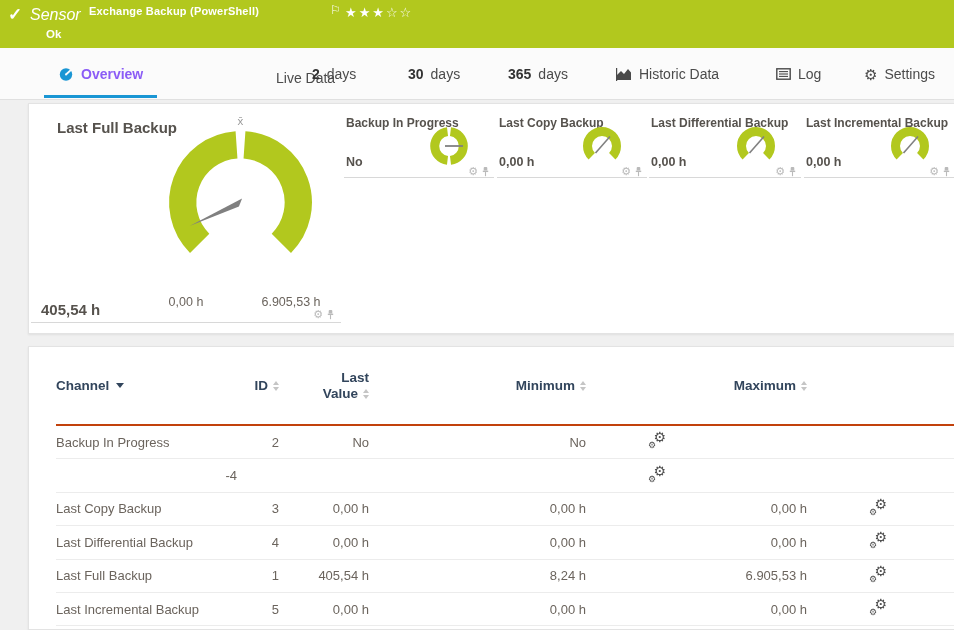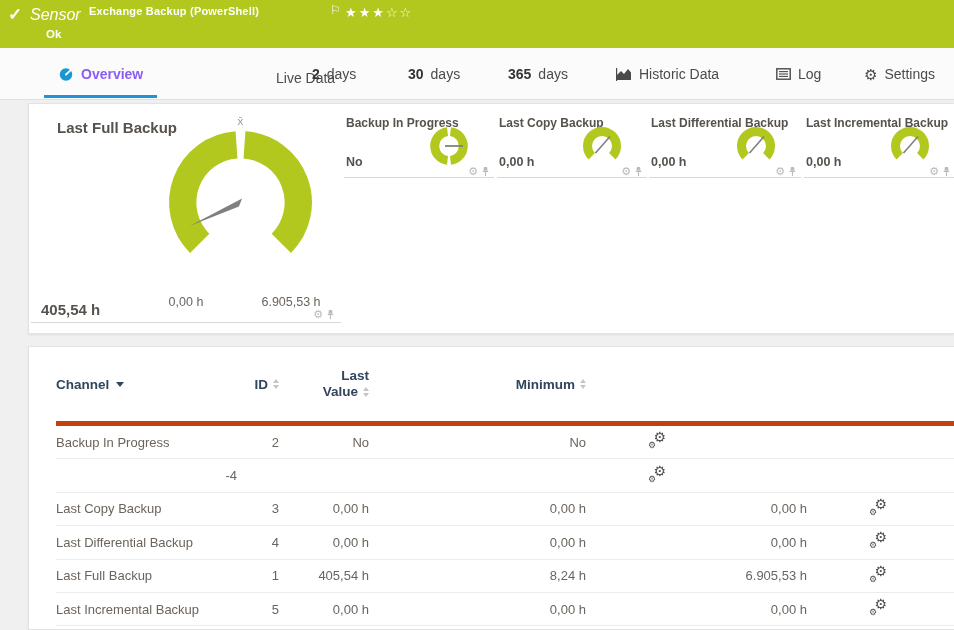--- a/index.html
+++ b/index.html
@@ -55,21 +55,21 @@
   .tile-small .gauge-sm { position:absolute; right:22px; top:16px; }
   .tile-small .tile-icons { right:4px; bottom:0px; }
   .ts-1 { left:315px; width:150px; }
   .ts-2 { left:468px; width:150px; }
   .ts-3 { left:620px; width:152px; }
   .ts-4 { left:775px; width:151px; }
 
   
   .ch-table { position:absolute; left:27px; top:0; right:0; }
   .t-head, .t-row { display:grid; grid-template-columns:181px 42px 90px 217px 221px 1fr; align-items:center; }
-  .t-head { height:79px; border-bottom:5px solid #c2410c; color:#32455c; font-weight:bold; font-size:13.5px; }
+  .t-head { height:79px; border-bottom:2px solid #c2410c; color:#32455c; font-weight:bold; font-size:13.5px; }
   .t-row  { height:33.4px; border-bottom:1px solid #ececec; font-size:13px; color:#6b645d; }
   .cell-r { text-align:right; }
   .h-cell { display:flex; align-items:center; }
   .h-cell.right { justify-content:flex-end; }
   .two-line { text-align:right; line-height:16px; }
   .two-line .l2 { display:inline-flex; align-items:center; }
   .sort { display:inline-flex; flex-direction:column; margin-left:5px; gap:2px; }
   .sort .up   { width:0; height:0; border-left:3.5px solid transparent; border-right:3.5px solid transparent; border-bottom:4px solid #c5c5c5; }
   .sort .down { width:0; height:0; border-left:3.5px solid transparent; border-right:3.5px solid transparent; border-top:4px solid #c5c5c5; }
   .sorted-desc { width:0; height:0; border-left:4.5px solid transparent; border-right:4.5px solid transparent; border-top:5.5px solid #32455c; margin-left:7px; display:inline-block; }
@@ -264,20 +264,27 @@
             </span>
           </span>
       </div>
       <div class="h-cell right">
         <span>Minimum</span>
         <span class="sort">
             <span class="up"></span>
             <span class="down"></span>
           </span>
       </div>
+      <div class="h-cell right">
+        <span>Maximum</span>
+        <span class="sort">
+            <span class="up"></span>
+            <span class="down"></span>
+          </span>
+      </div>
       <div></div>
     </div>
 
     <div class="t-row">
       <div>Backup In Progress</div>
       <div class="cell-r">2</div>
       <div class="cell-r">No</div>
       <div class="cell-r">No</div>
       <div class="gear-cell"><span class="gear2"><span class="g-big">⚙</span><span class="g-small">⚙</span></span></div>
     </div>

